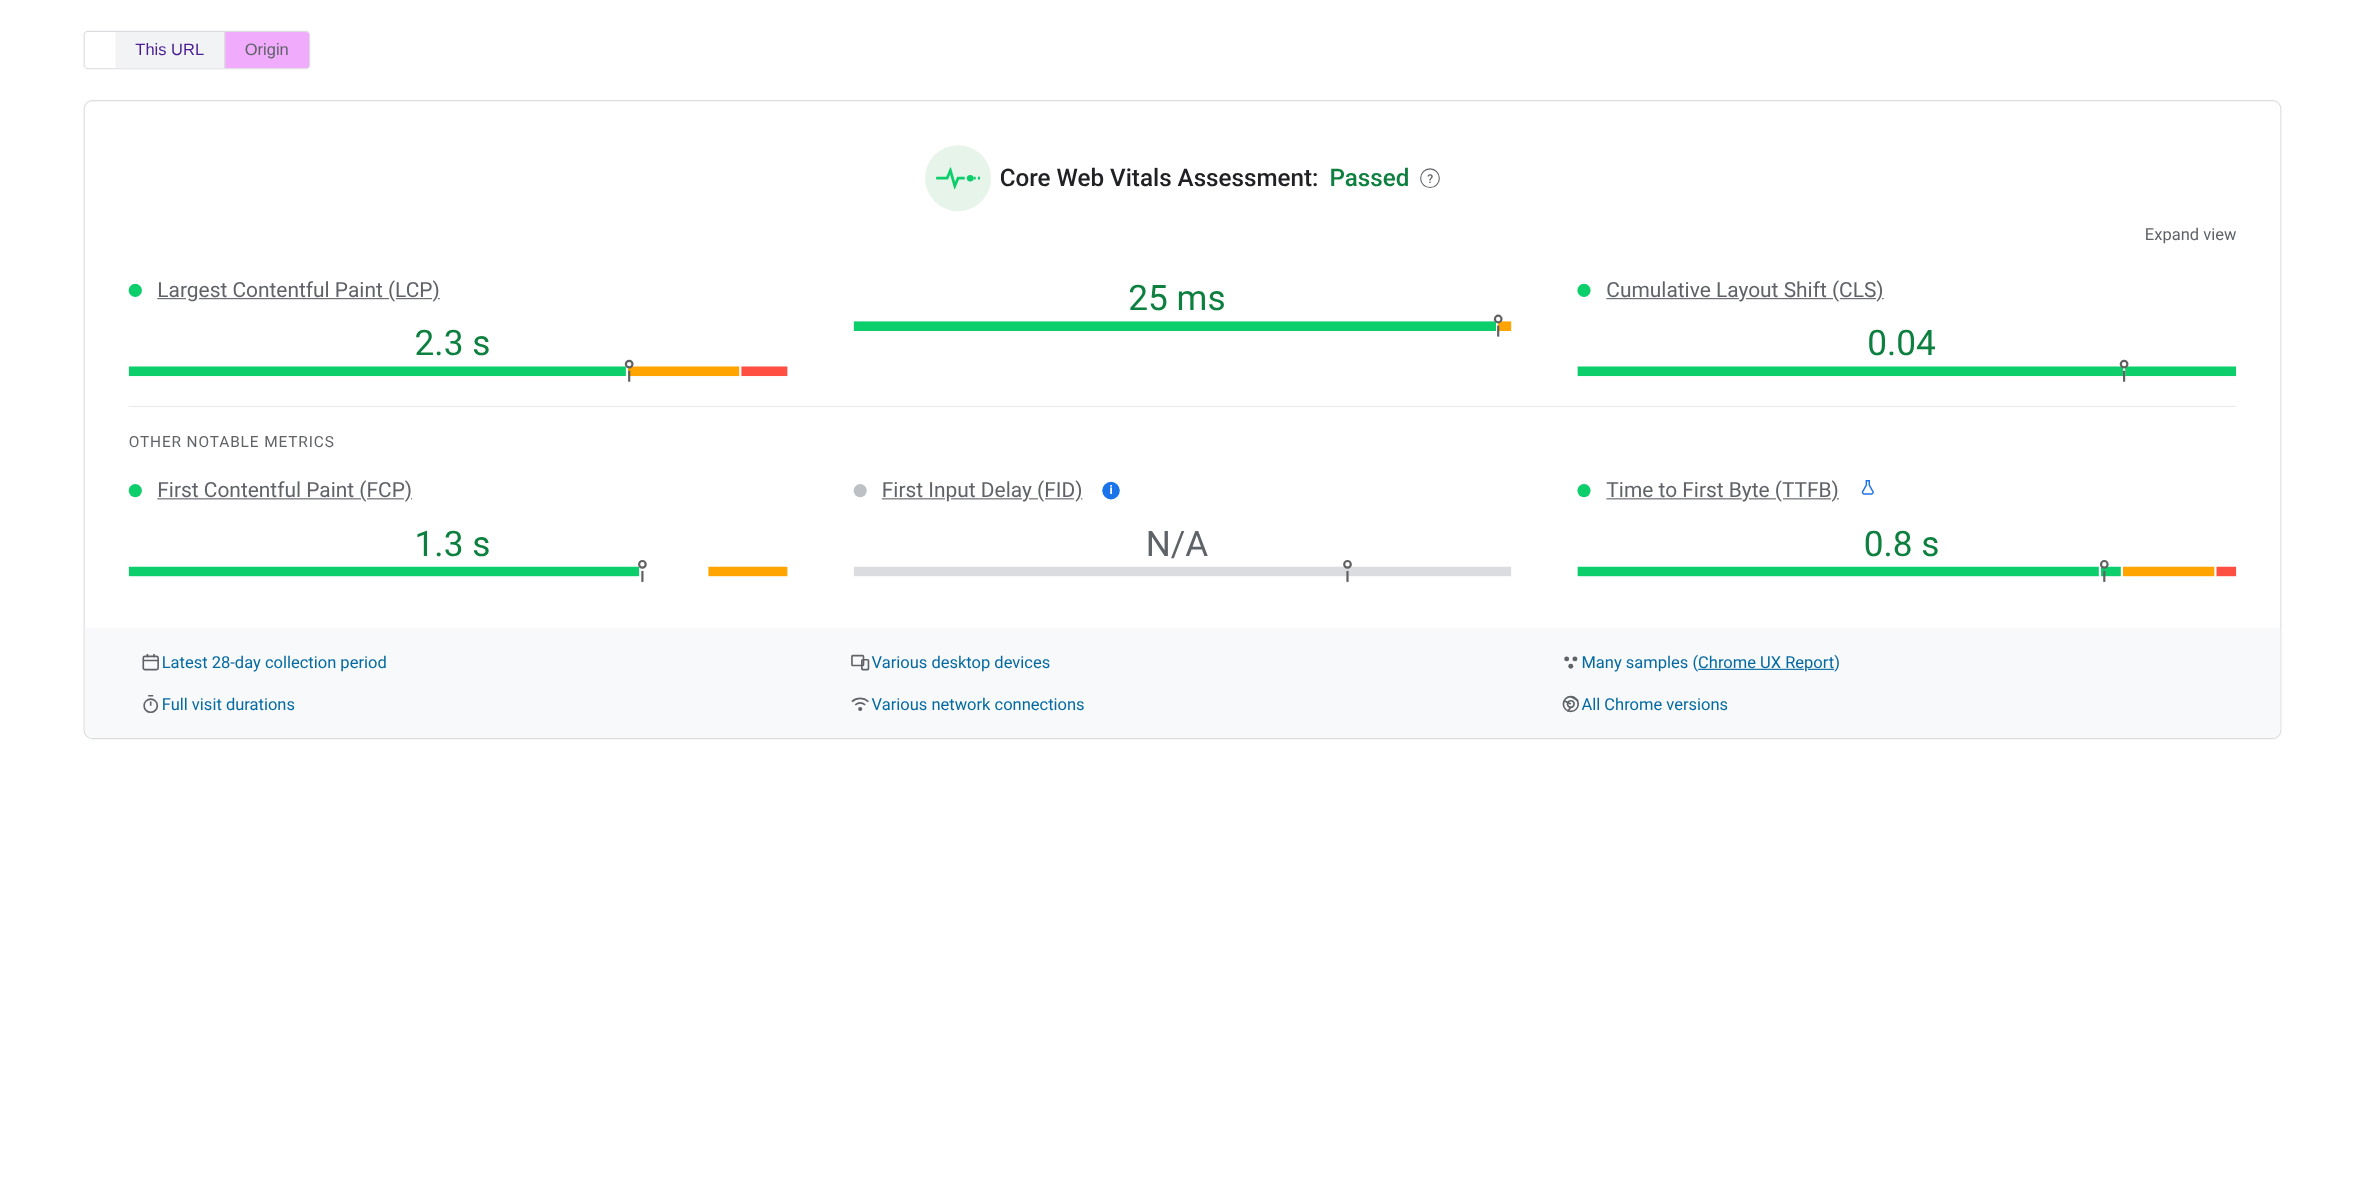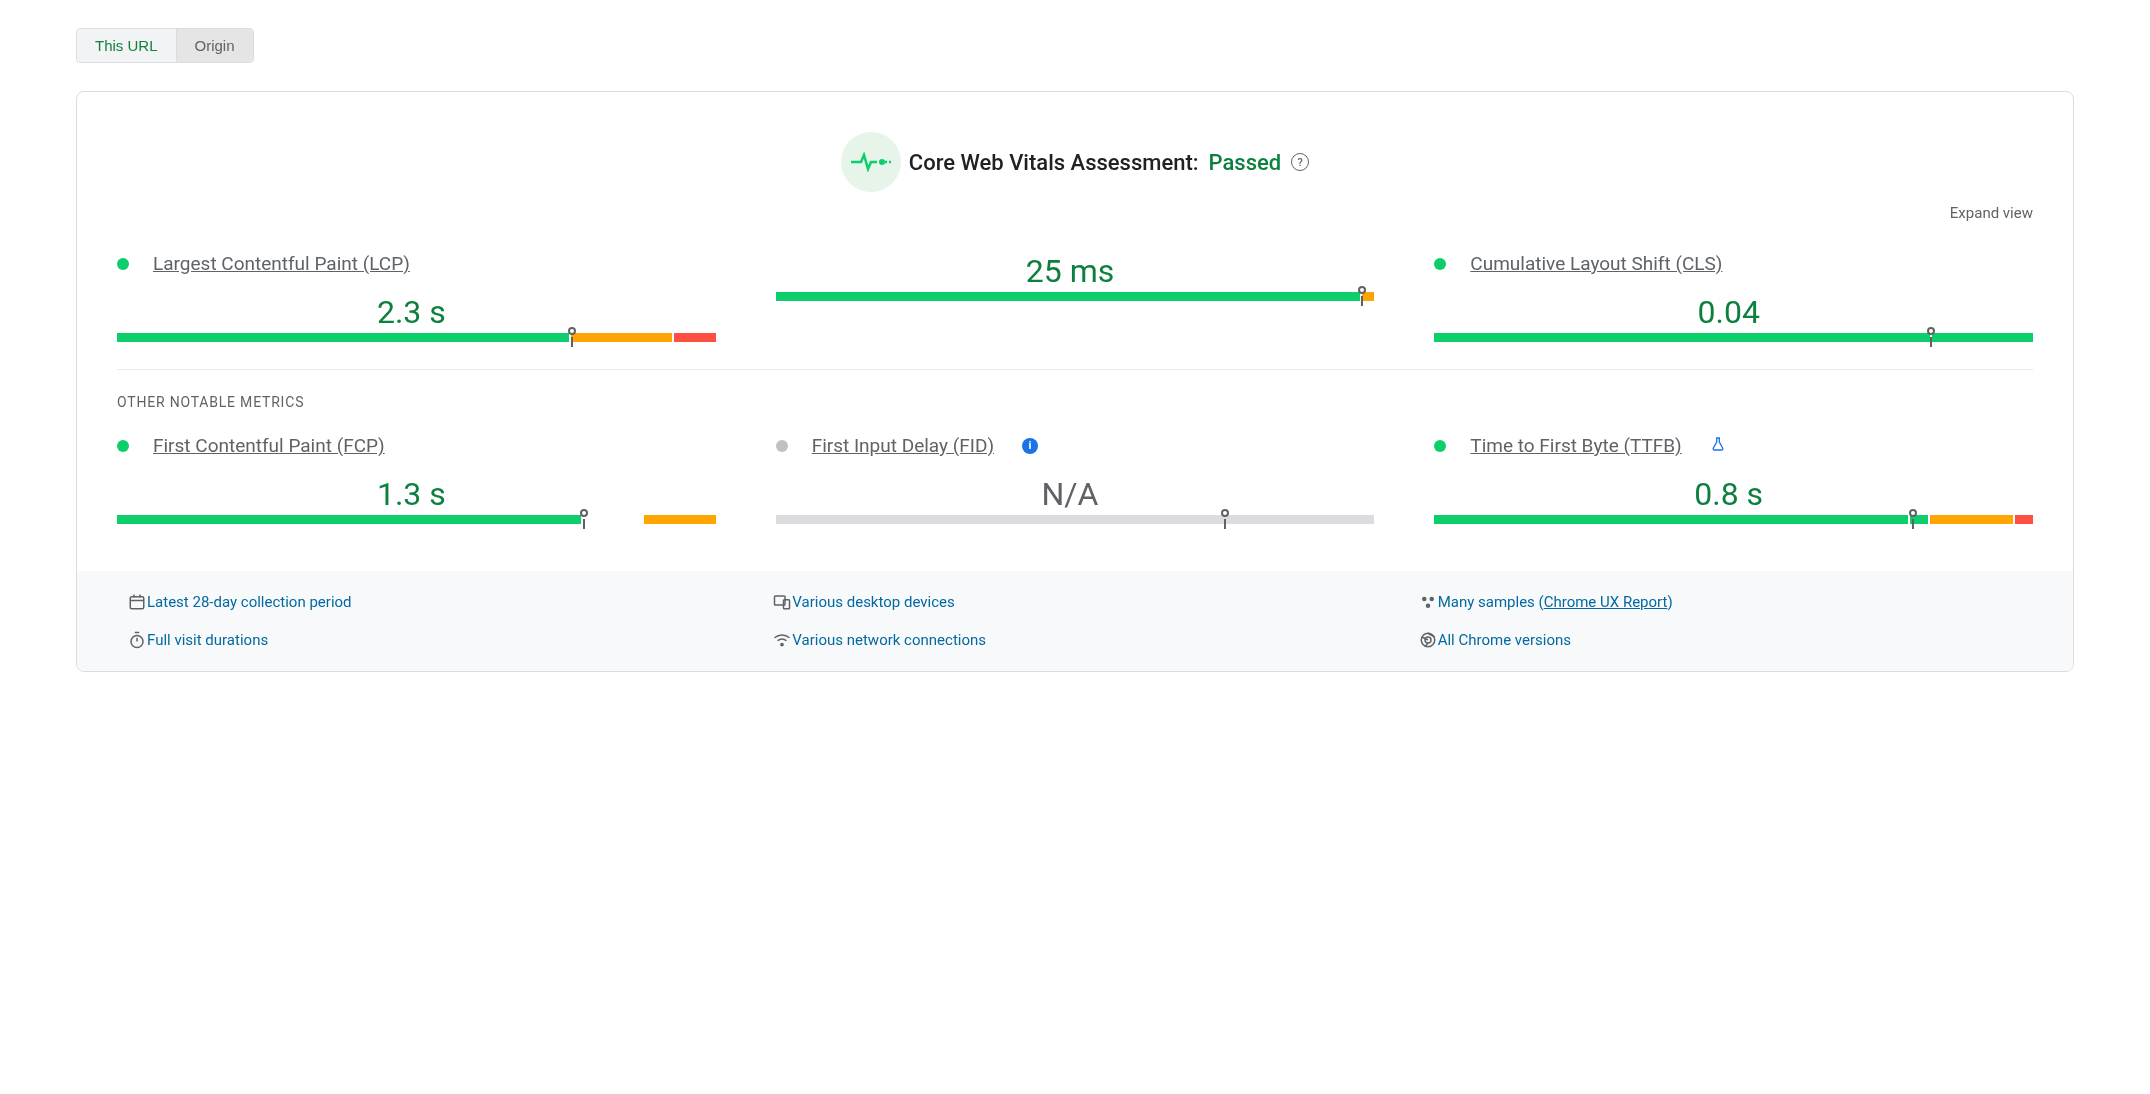--- a/index.html
+++ b/index.html
@@ -37,26 +37,26 @@
   .seg-control {
     display: flex;
     border: 1px solid #dadce0;
     border-radius: 4px;
     overflow: hidden;
   }
   .seg-btn {
     padding: 8px 18px;
     font-size: 15px;
     color: #5f6368;
-    background: #e5e5e5;
+    background: #f0abfc;
     cursor: pointer;
     border: none;
   }
   .seg-btn + .seg-btn { border-left: 1px solid #dadce0; }
-  .seg-btn.active { background: #f1f3f4; color: #15803d; }
+  .seg-btn.active { background: #f1f3f4; color: #4c1d95; margin-left: 28px; }
 
   .card {
     border: 1px solid #dadce0;
     border-radius: 8px;
     padding: 40px 40px 0 40px;
     position: relative;
   }
   .assessment {
     display: flex;
     align-items: center;
@@ -107,21 +107,21 @@
   .section-label {
     grid-column: 1 / -1;
     font-size: 14px;
     letter-spacing: 0.8px;
     color: #5f6368;
     margin: 4px 0 24px 0;
     text-transform: uppercase;
   }
   .metric { }
   .metric-title-row {
-    display: flex; align-items: center; gap: 24px;
+    display: flex; align-items: center; gap: 14px;
     margin-bottom: 18px;
   }
   .dot {
     width: 12px; height: 12px; border-radius: 50%;
     flex-shrink: 0;
   }
   .dot-green { background: #0cce6b; }
   .dot-grey  { background: #bdc1c6; }
   .metric-name {
     font-size: 19px;

